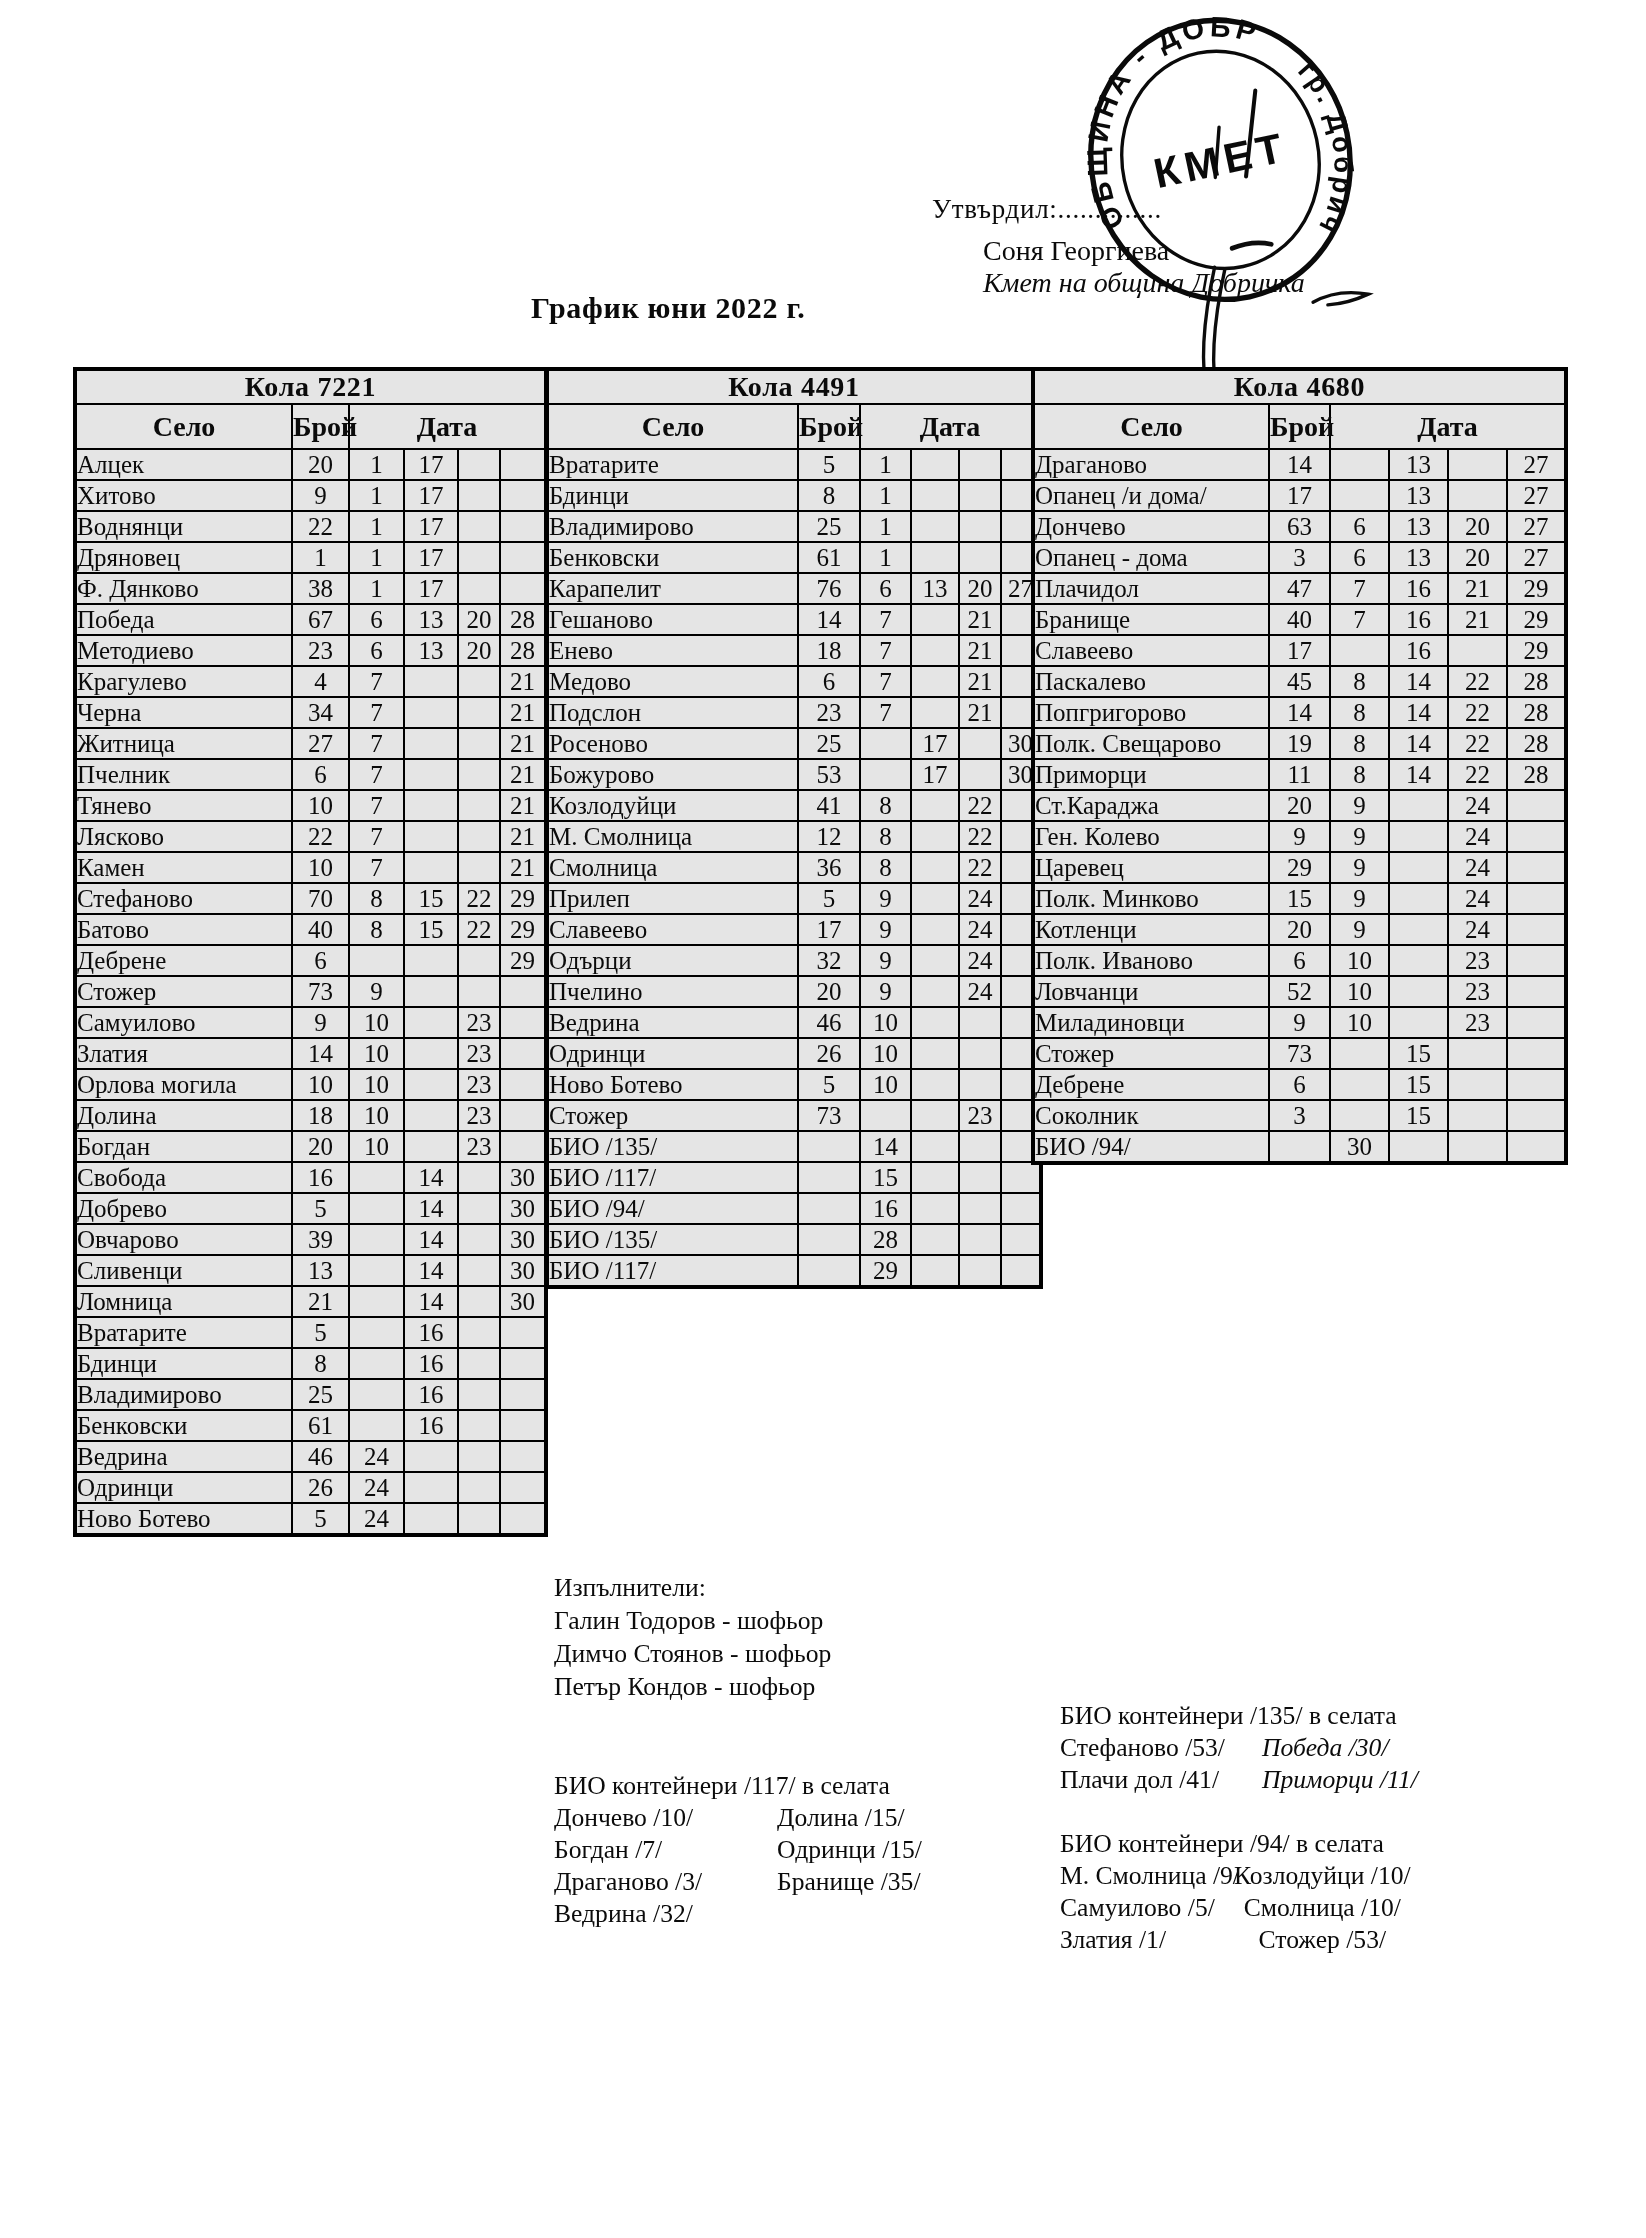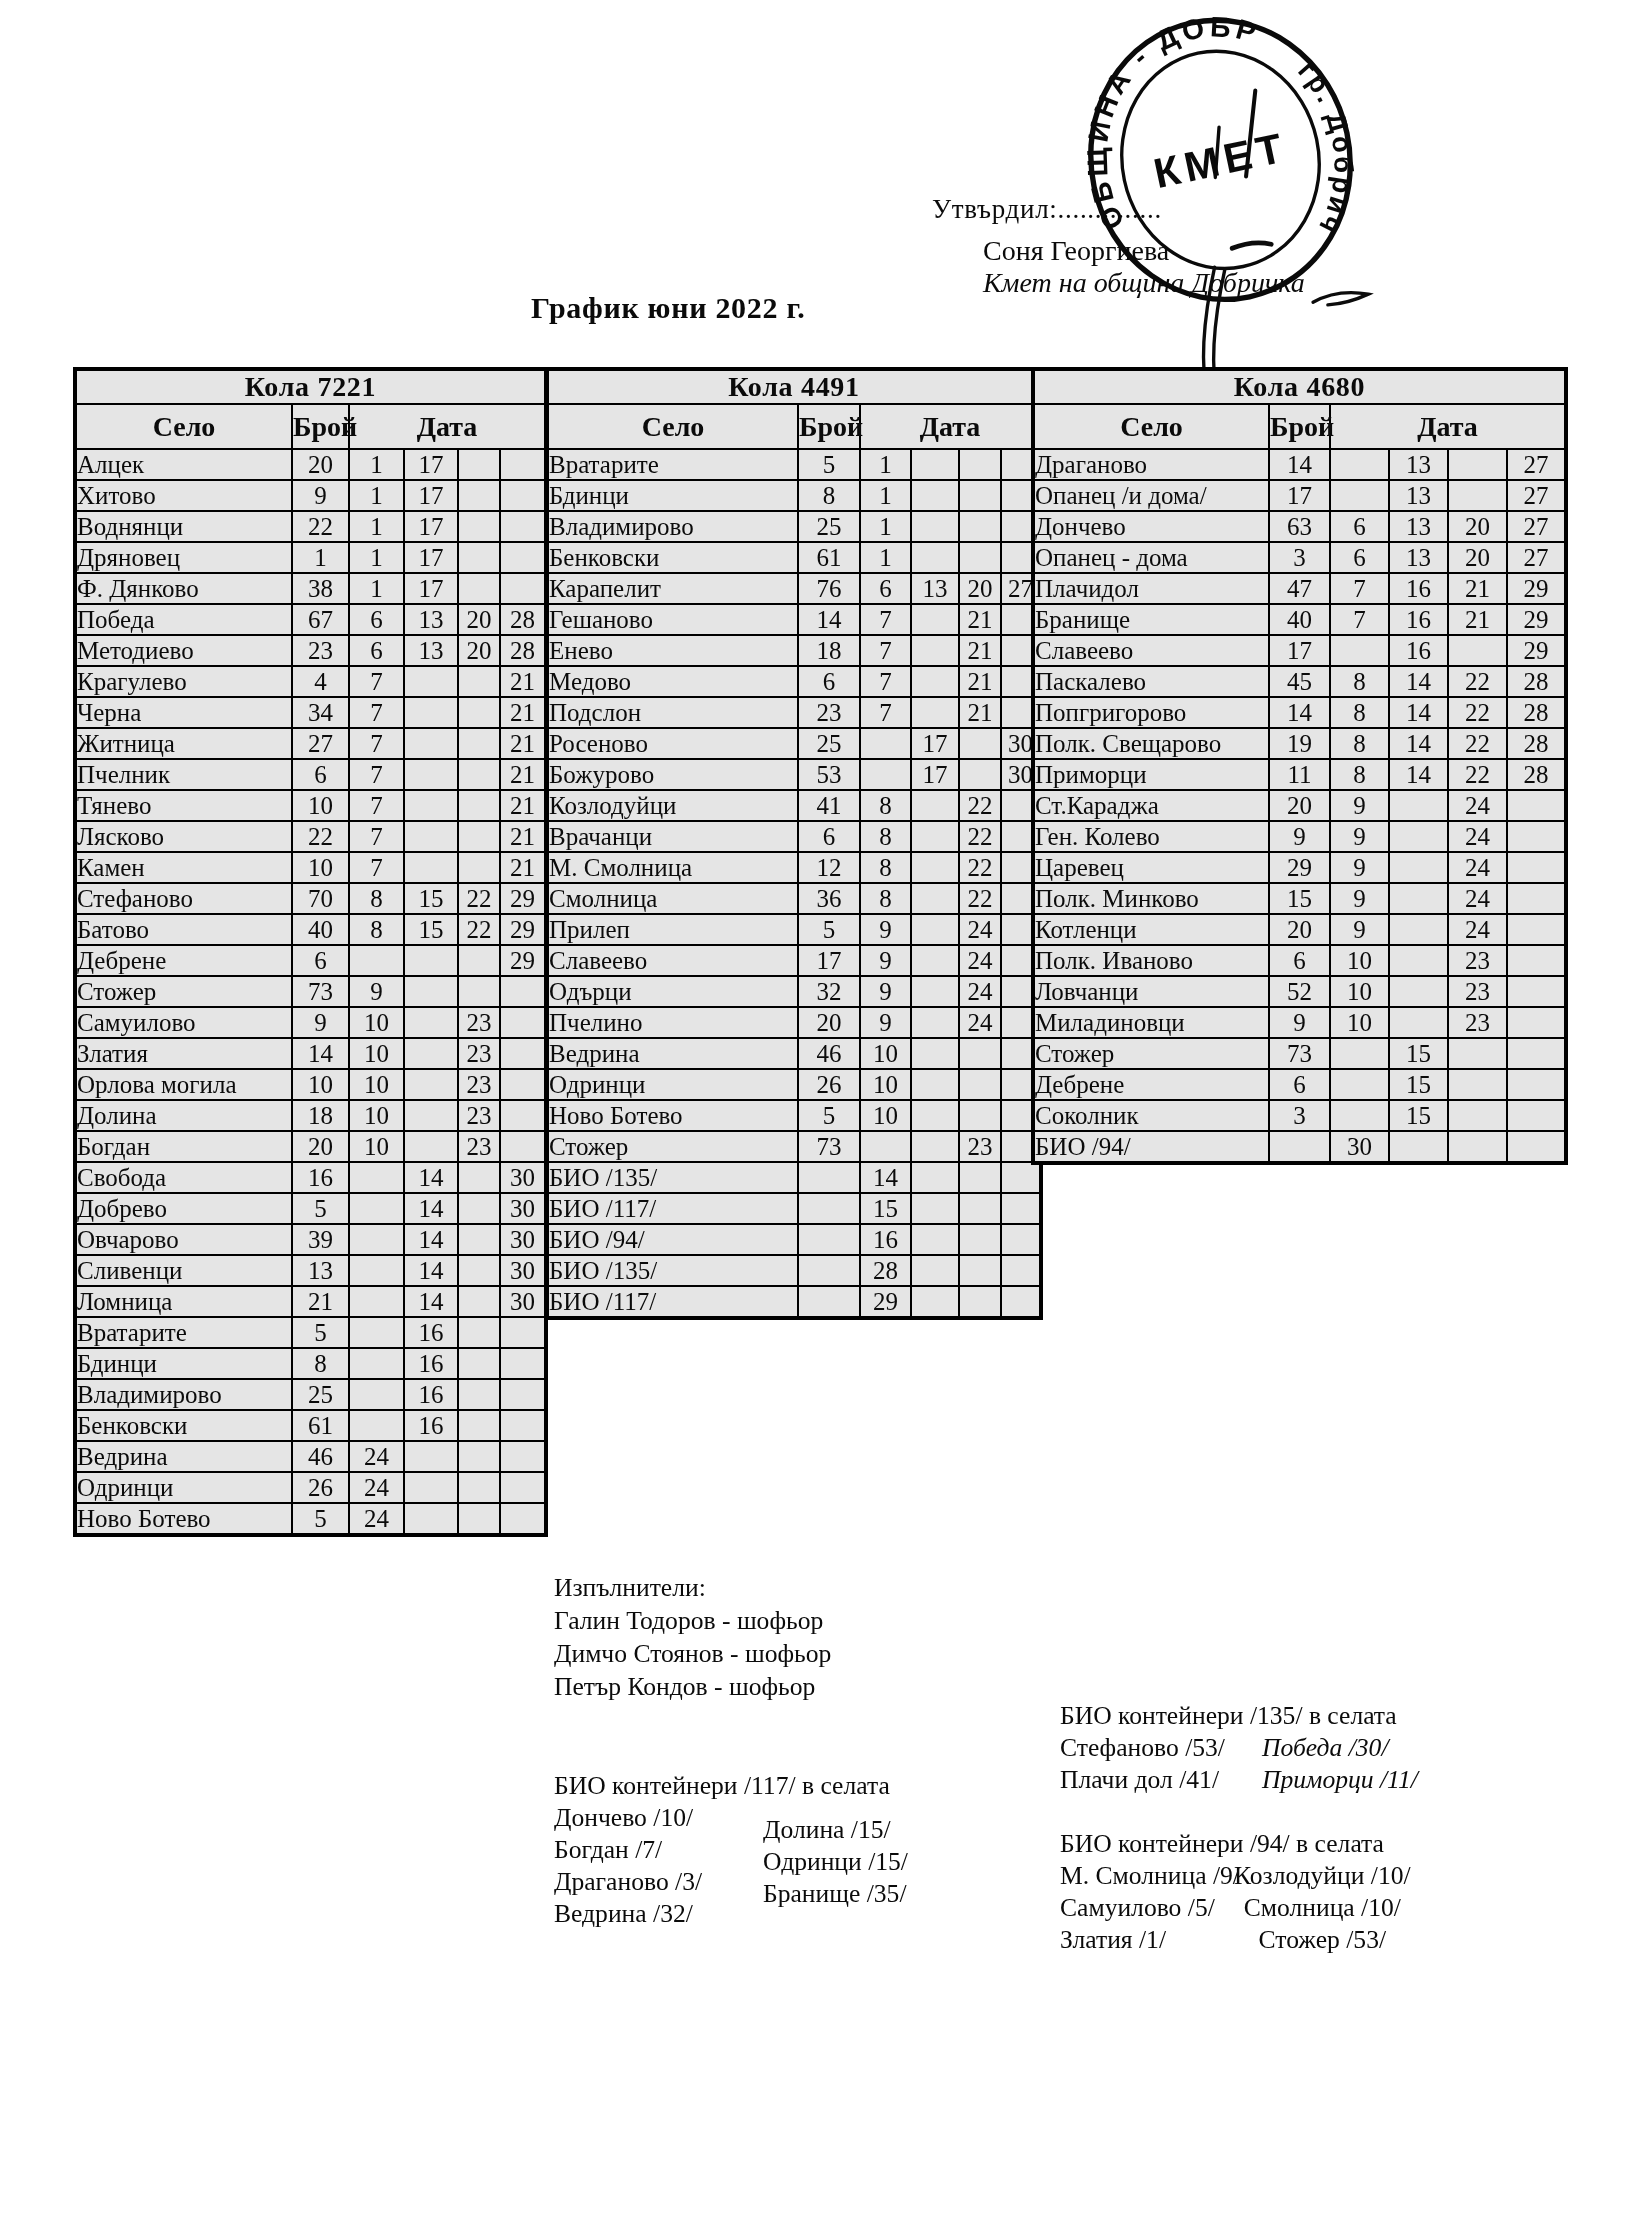--- a/index.html
+++ b/index.html
@@ -35,21 +35,21 @@
   td.village{text-align:left;padding-left:6.7px;font-size:24px;}
   td.num{text-align:center;}
   
   .executors{position:absolute;left:554px;top:1571px;font-size:25.6px;line-height:33px;}
   .bio-block{position:absolute;font-size:25.6px;line-height:32px;}
   #bio-117{left:554px;top:1770px;width:431px;}
   #bio-135{left:1060px;top:1700px;width:445px;}
   #bio-94{left:1060px;top:1828px;width:445px;}
   .bio-cols{position:relative;}
   .bio-col{position:absolute;top:0;}
-  #bio-117 .bio-col.right{left:209px;margin-top:12px;}
+  #bio-117 .bio-col.right{left:223px;}
   #bio-135 .bio-col.right{left:202px;font-style:italic;}
   #bio-94  .bio-col.right{left:174px;text-align:center;}
   .bio-col{white-space:nowrap;}
   .bio-title{white-space:nowrap;}
 </style>
 </head>
 <body>
 
 <div class="sheet">
 
@@ -494,28 +494,20 @@
           <td class="village">Божурово</td>
           <td class="num">53</td>
           <td class="num"></td>
           <td class="num">17</td>
           <td class="num"></td>
           <td class="num">30</td>
         </tr>
         <tr>
           <td class="village">Козлодуйци</td>
           <td class="num">41</td>
-          <td class="num">8</td>
-          <td class="num"></td>
-          <td class="num">22</td>
-          <td class="num"></td>
-        </tr>
-        <tr>
-          <td class="village">Врачанци</td>
-          <td class="num">6</td>
           <td class="num">8</td>
           <td class="num"></td>
           <td class="num">22</td>
           <td class="num"></td>
         </tr>
         <tr>
           <td class="village">М. Смолница</td>
           <td class="num">12</td>
           <td class="num">8</td>
           <td class="num"></td>

